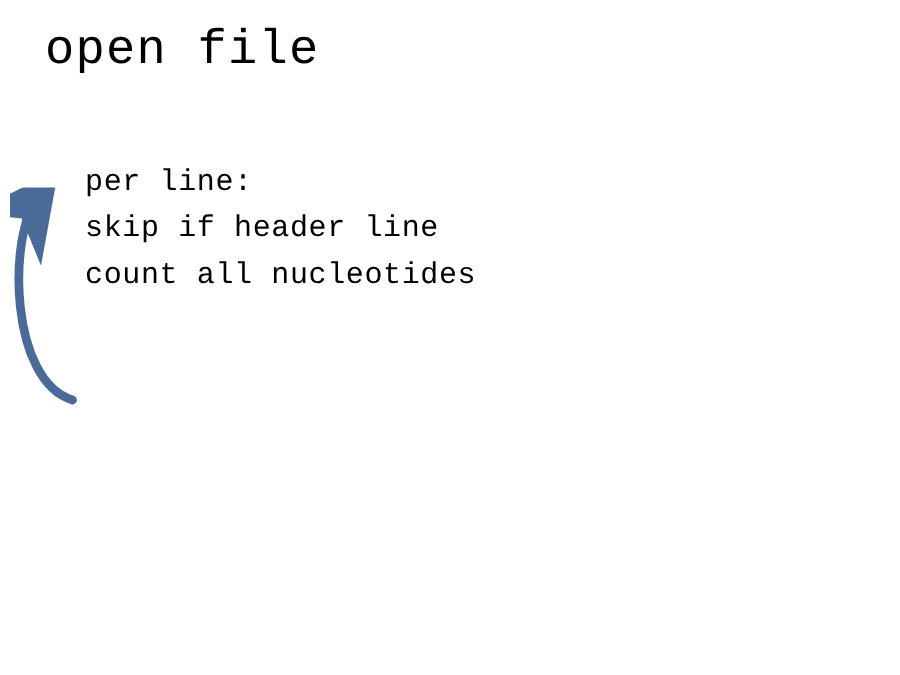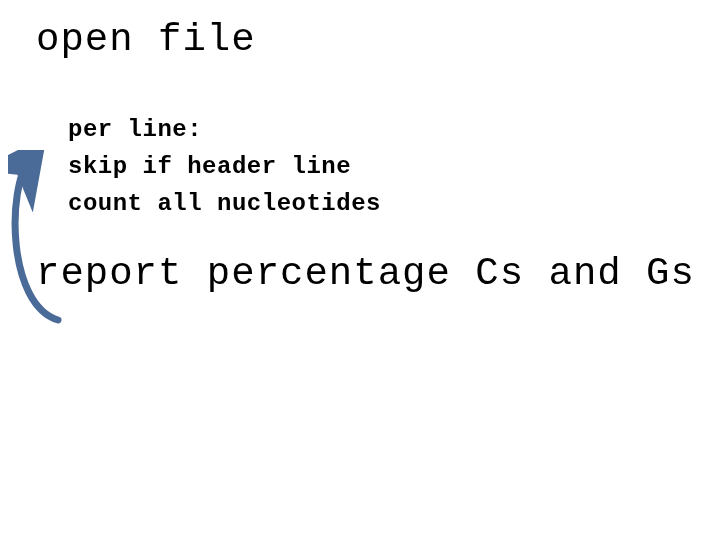--- a/index.html
+++ b/index.html
@@ -23,22 +23,21 @@
     line-height: 1.15;
   }
   .gap {
     height: 42px;
   }
   .gap-small {
     height: 30px;
   }
   .sub-block {
     margin-left: 32px;
-    margin-top: 6px;
-    font-weight: bold;
+    margin-top: 23px;
   }
   .sub-line {
     font-size: 24px;
     letter-spacing: 0.5px;
     color: #000;
     line-height: 1.55;
   }
   .arrow-svg {
     position: absolute;
     top: 150px;
@@ -53,21 +52,20 @@
 
 <div class="content">
   <div class="main-line">open file</div>
   <div class="gap"></div>
   <div class="sub-block">
     <div class="sub-line">per line:</div>
     <div class="sub-line">skip if header line</div>
     <div class="sub-line">count all nucleotides</div>
   </div>
   <div class="gap-small"></div>
-  <div class="main-line">report percentage Cs and Gs</div>
 </div>
 
 <svg class="arrow-svg" viewBox="0 0 62 200">
   <defs>
     <marker id="arrowhead" markerWidth="10" markerHeight="10" refX="6" refY="5" orient="auto">
       <path d="M0,0 L10,5 L0,10 L3,5 Z" fill="#4a6a98"></path>
     </marker>
   </defs>
   <path d="M 50 170 C 0 155, -2 40, 22 8" stroke="#4a6a98" stroke-width="7" fill="none" stroke-linecap="round" marker-end="url(#arrowhead)"></path>
 </svg>

